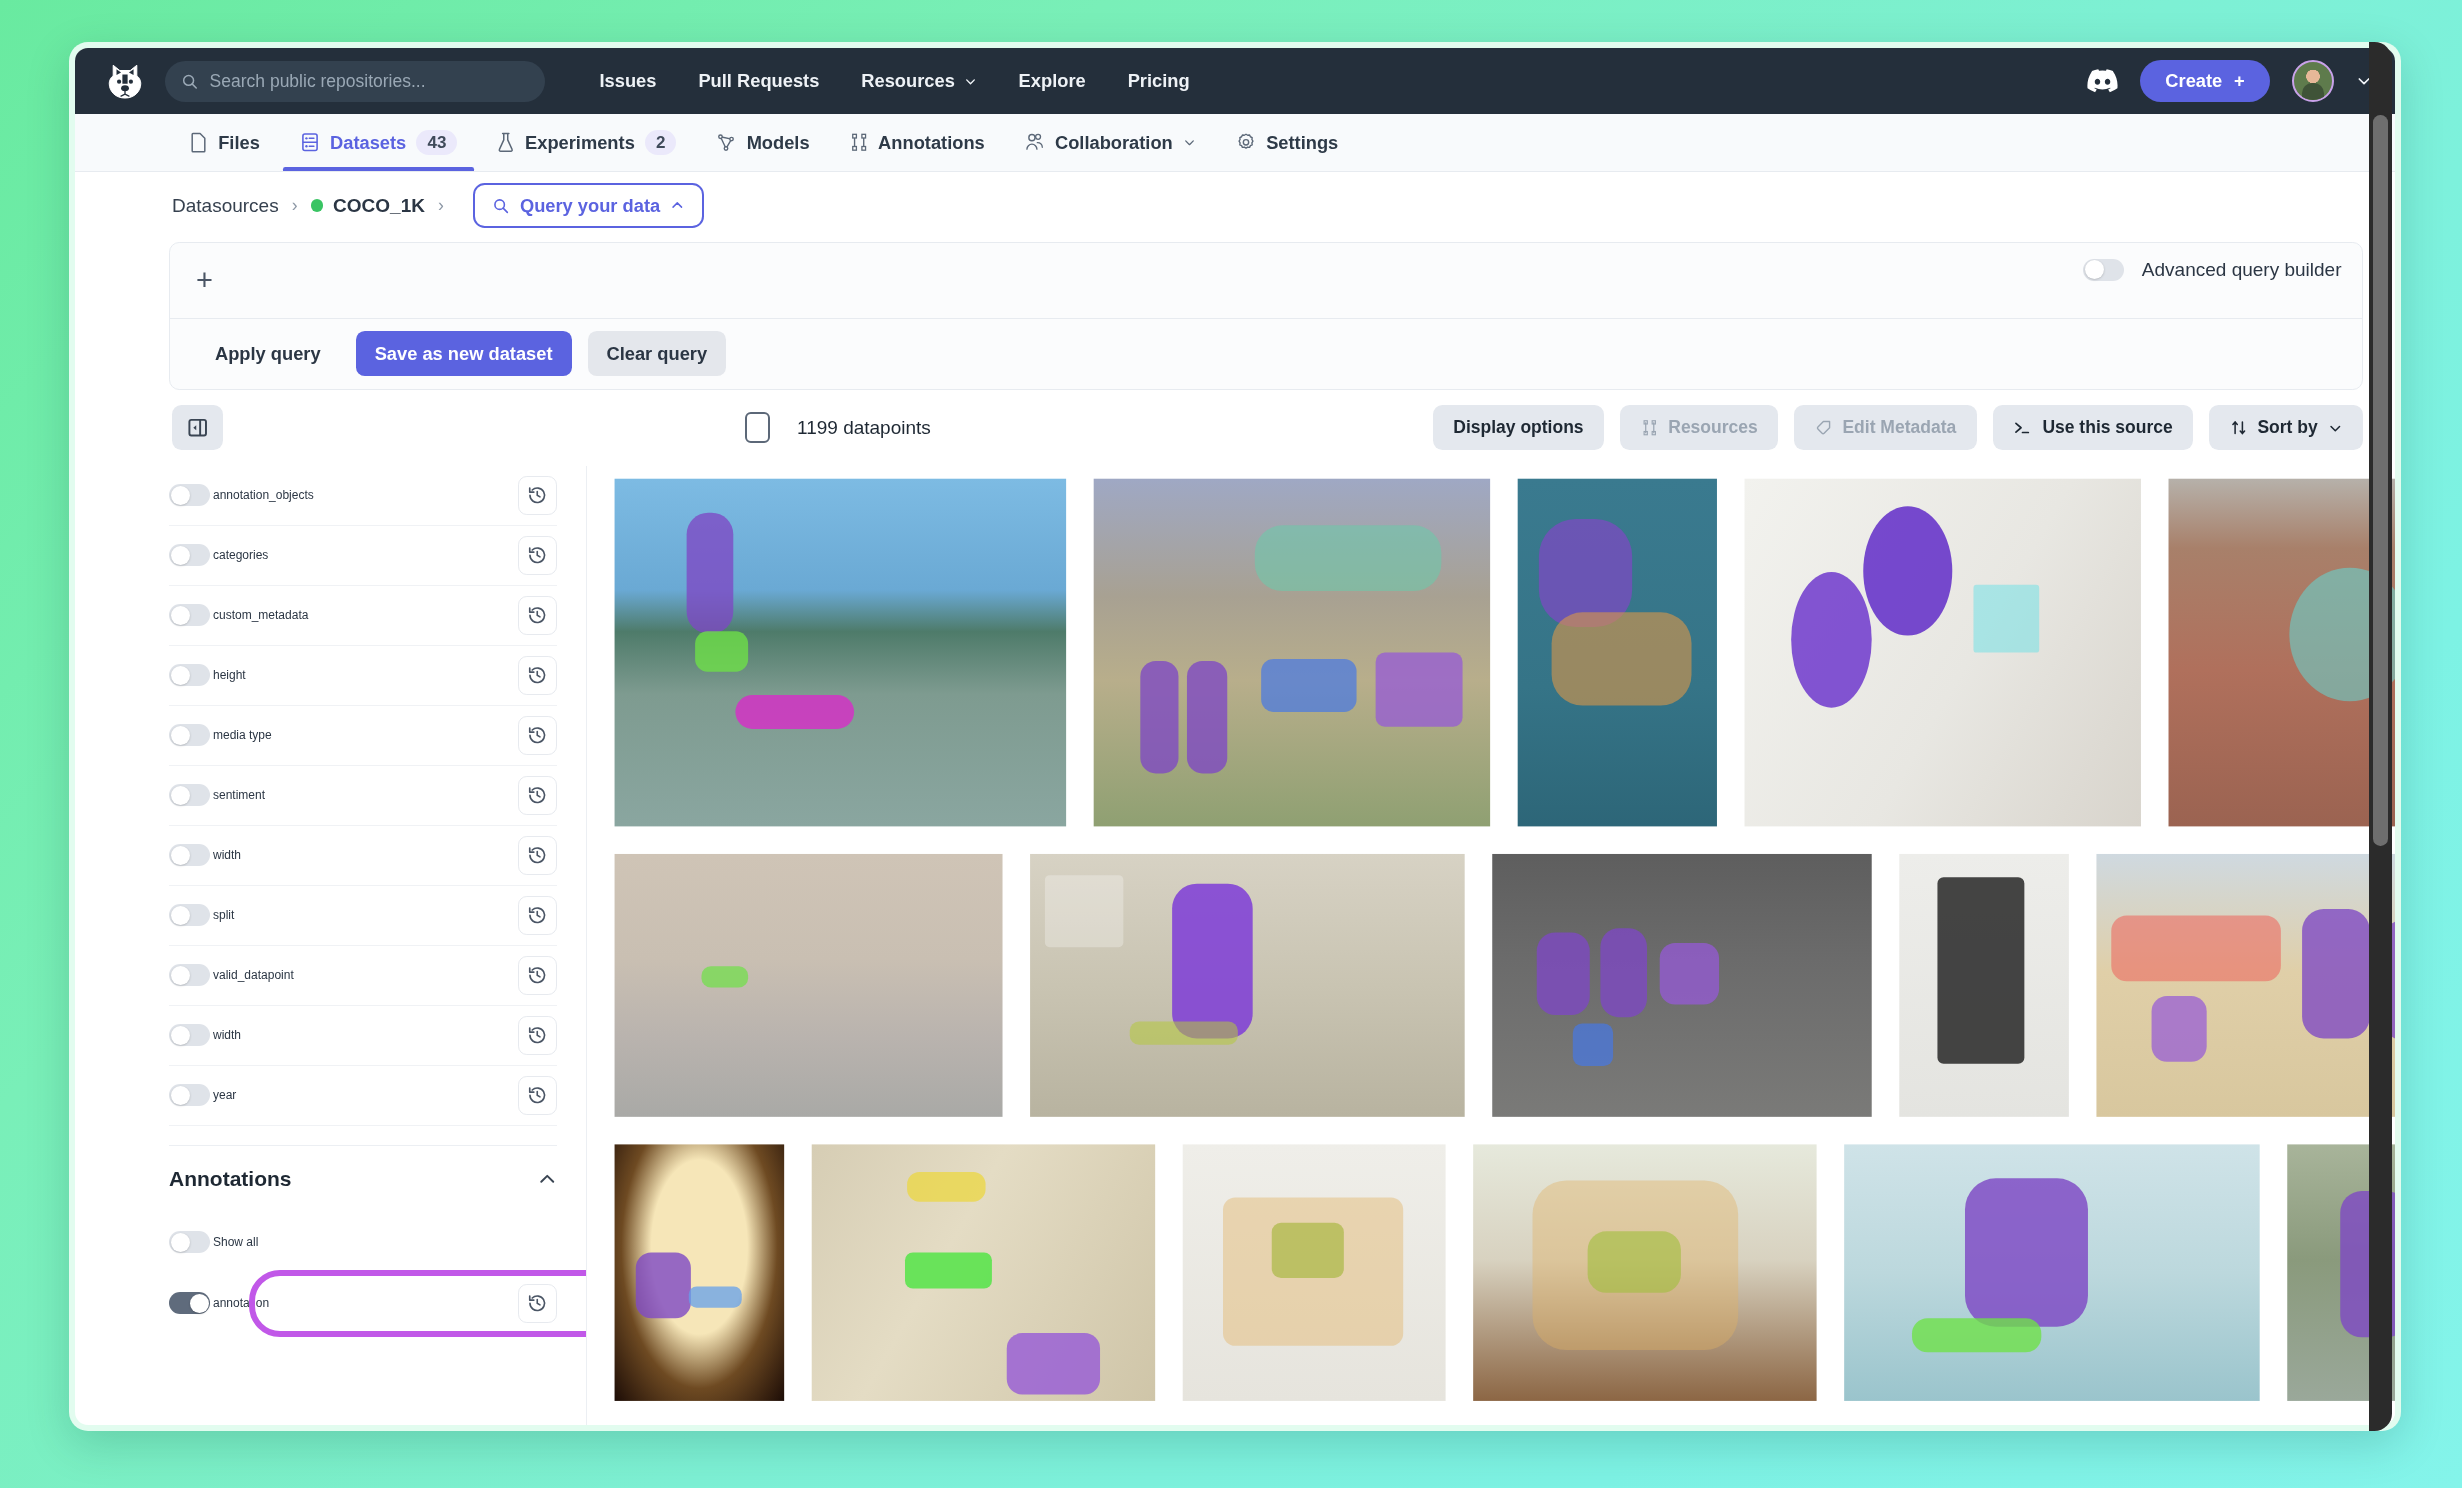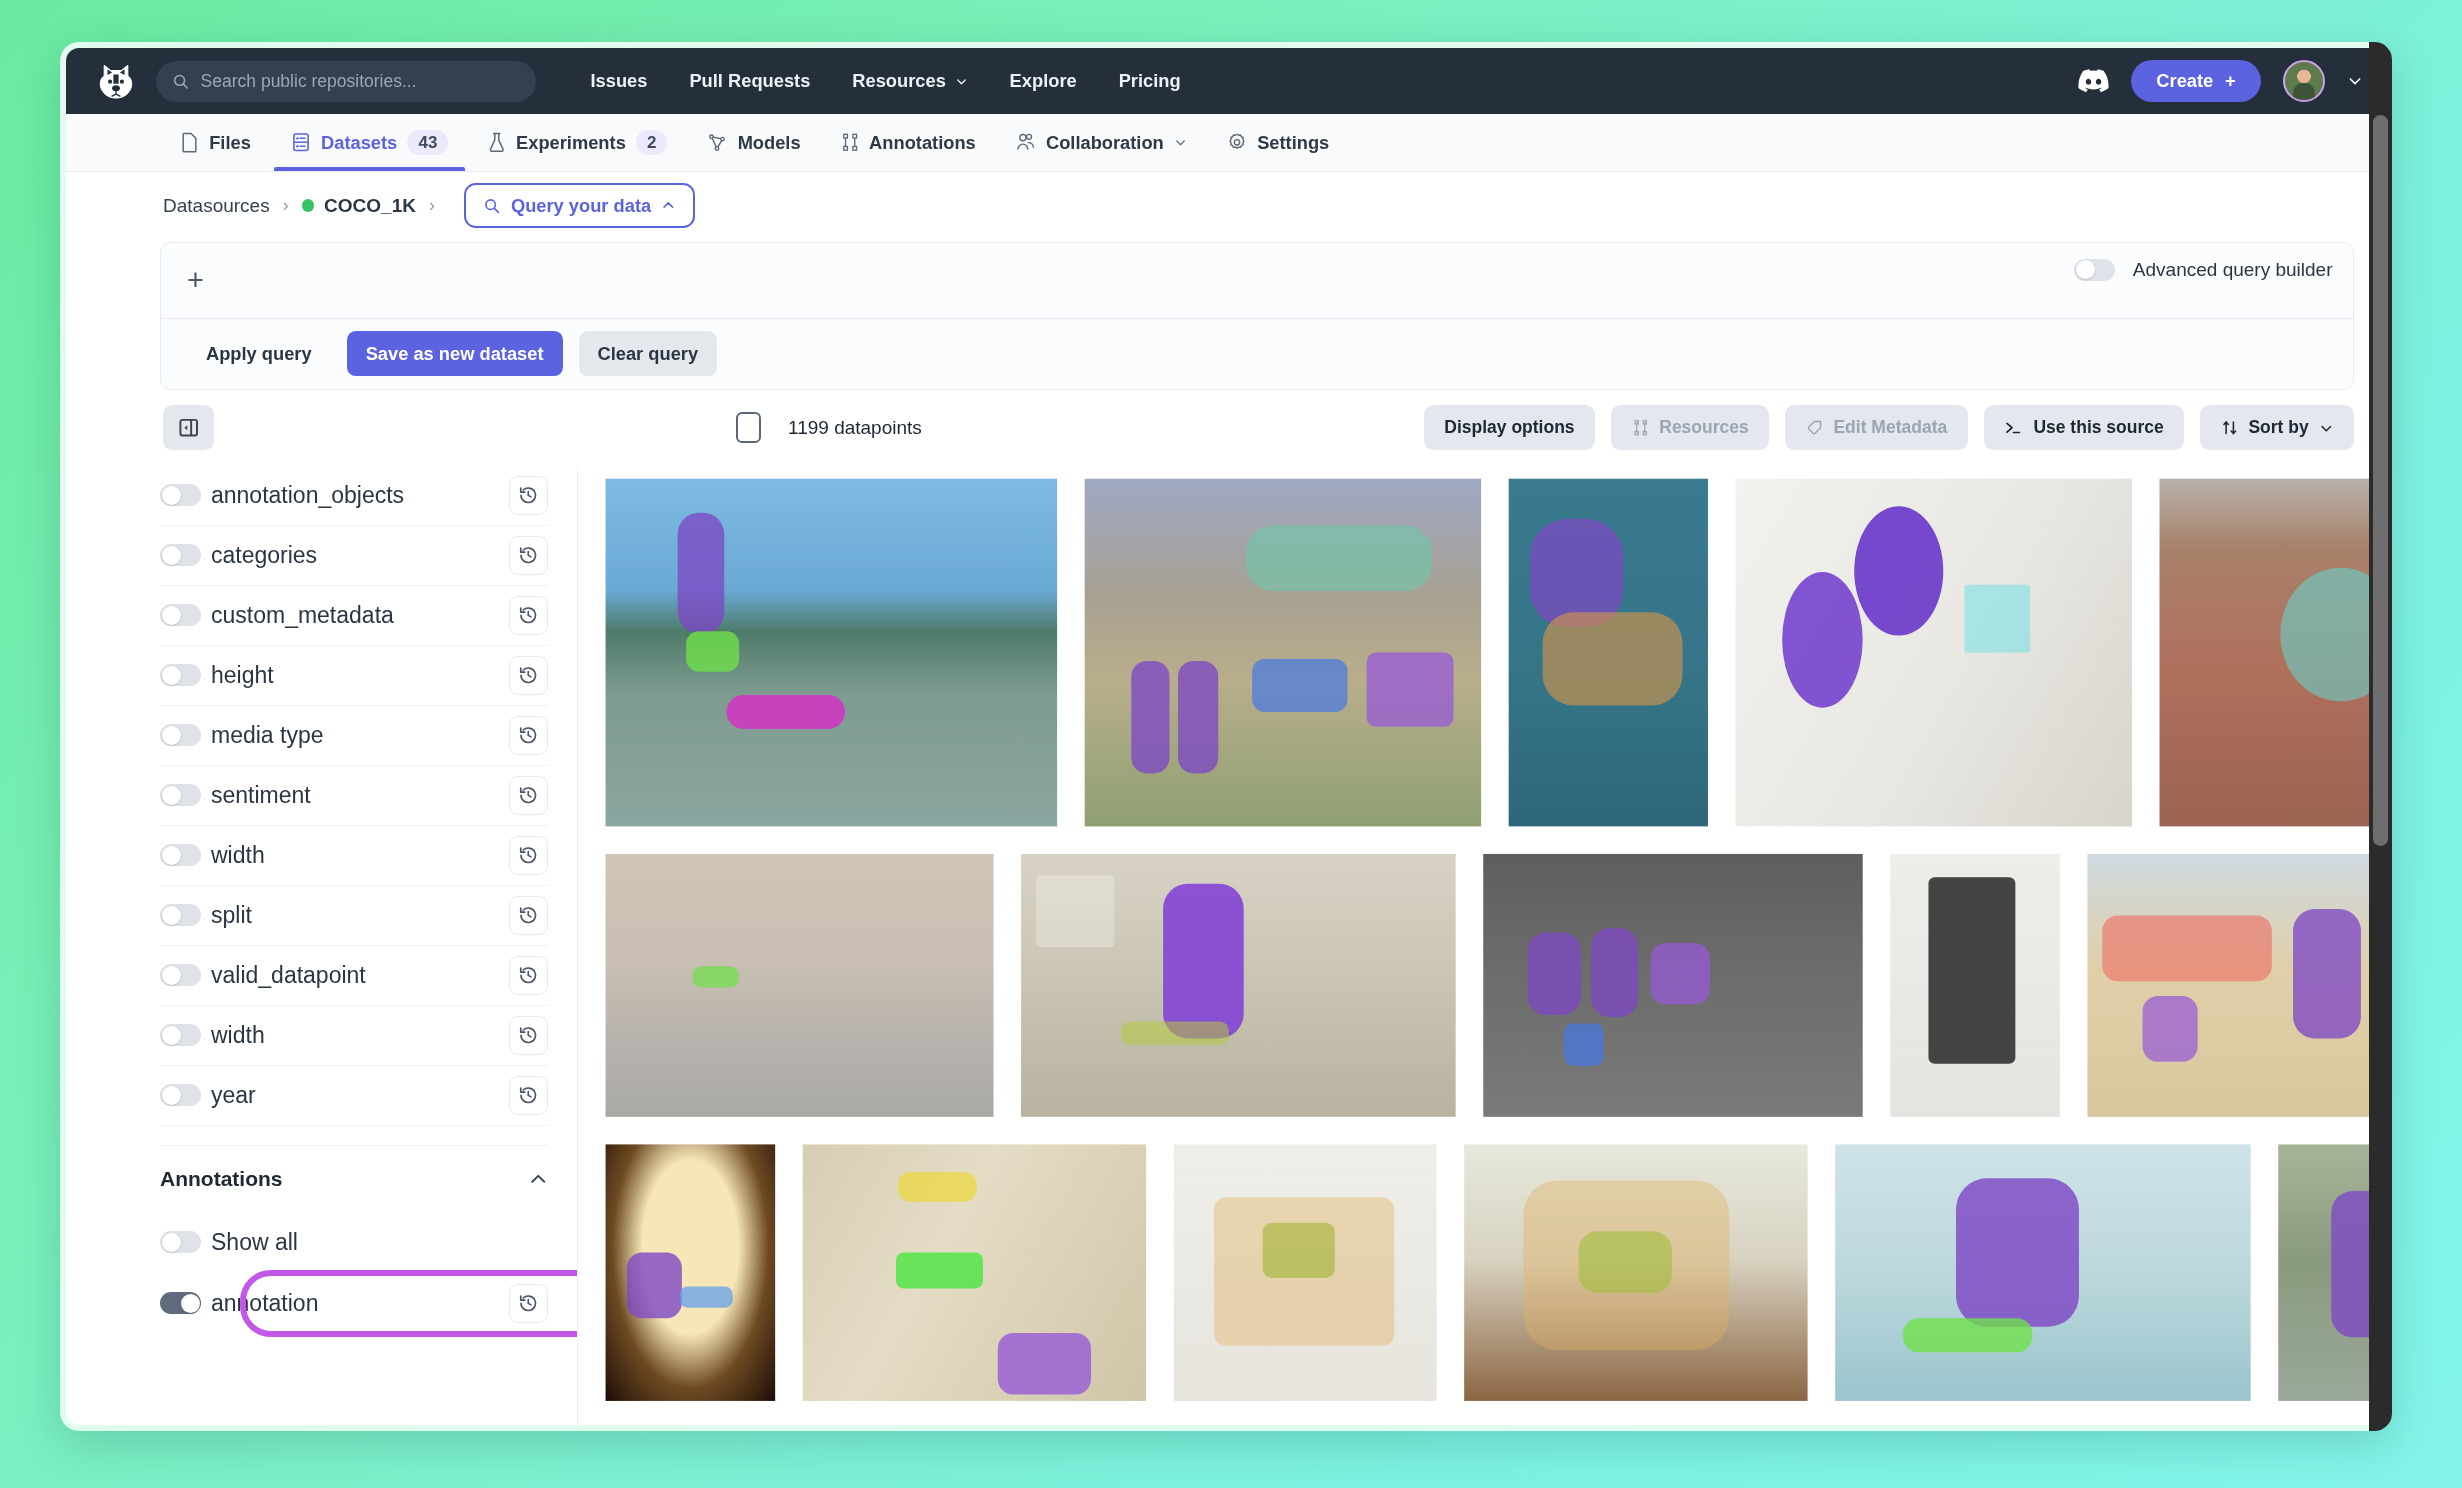--- a/index.html
+++ b/index.html
@@ -9,21 +9,21 @@
     overflow: hidden;
   }
   body {
     background: linear-gradient(135deg,#69eaa0 0%,#79efb8 28%,#7df0d4 55%,#7df2e4 78%,#84f4ea 100%);
     position: relative;
   }
 
   
   #window-shell {
     position: absolute;
-    left: 60px; top: 42px;
+    left: 69px; top: 42px;
     width: 2332px; height: 1389px;
     background: #ffffff;
     border-radius: 19px;
     border: 6.6px solid rgba(224,252,238,.92);
     overflow: hidden;
     box-shadow: 0 13px 44px rgba(0,60,50,.18);
     display: flex; flex-direction: column;
   }
 
   
@@ -193,21 +193,21 @@
     width: 41px; height: 22px; border-radius: 11px; background: #dfe3e9;
     position: relative; flex: 0 0 41px; cursor: pointer;
   }
   .switch::after {
     content:""; position:absolute; top:1.5px; left:1.5px;
     width:19px; height:19px; border-radius:50%; background:#fff;
     box-shadow: 0 0.7px 2.2px rgba(0,0,0,.2); transition:none;
   }
   .switch.on { background: #5f6b7c; }
   .switch.on::after { left: 20.5px; }
-  .filter-label { font-size: 23px; color: #2b3644; margin-left: 10px; flex: 1; }
+  .filter-label { font-size: 12px; color: #2b3644; margin-left: 3px; flex: 1; }
   .hist-btn {
     width: 39px; height: 39px; border-radius: 8.8px;
     border: 1.5px solid #e7eaef; display: flex; align-items: center; justify-content: center;
     cursor: pointer; background: #fff;
   }
   #annot-section { padding: 0 29px 0 94px; margin-top: 19px; }
   #annot-head {
     height: 67px; display: flex; align-items: center;
     font-size: 21px; font-weight: bold; color: #1e2833;
     border-top: 1.5px solid #eceff3;

